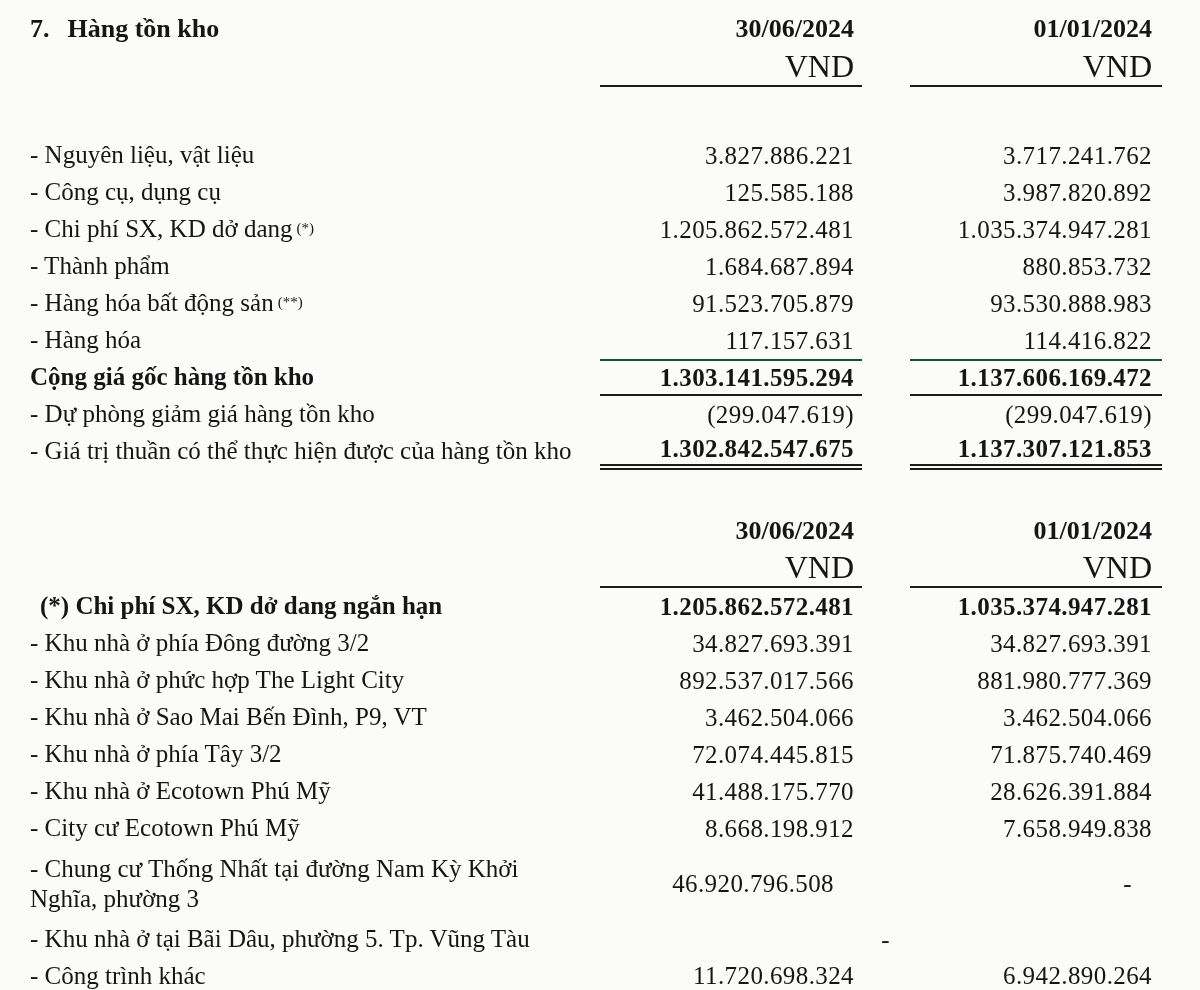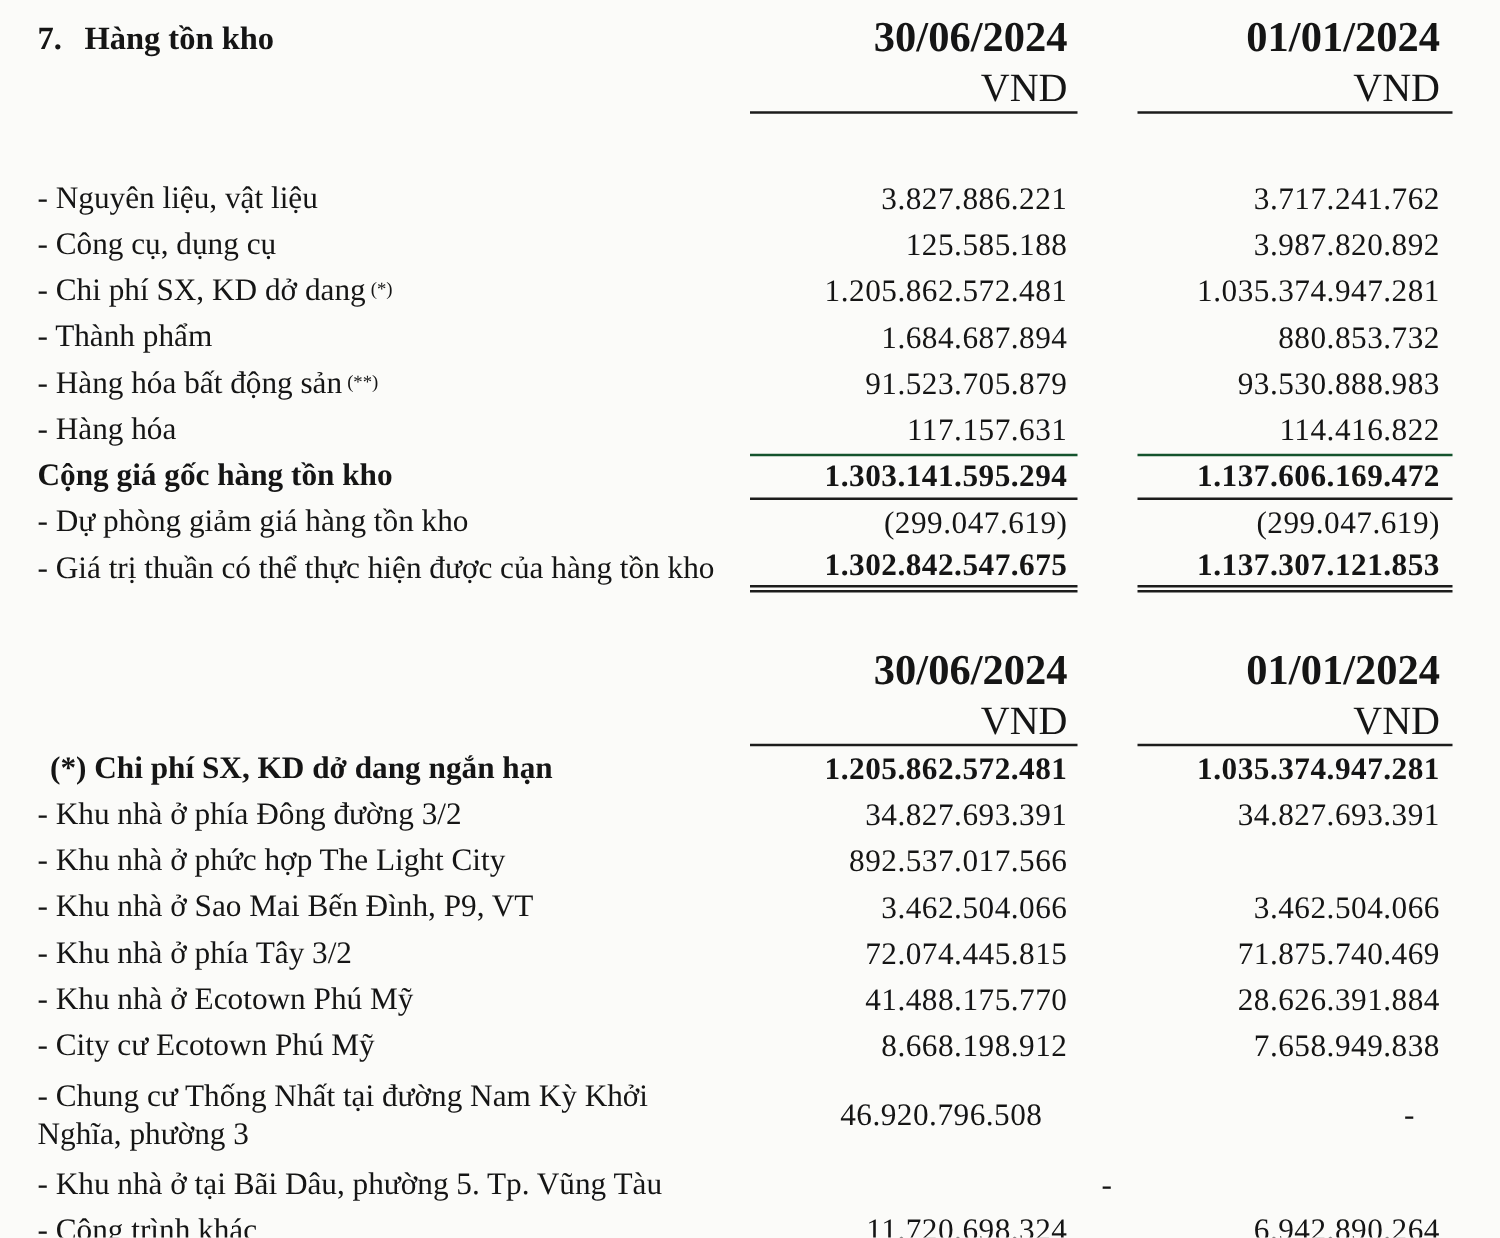--- a/index.html
+++ b/index.html
@@ -12,21 +12,21 @@
   }
   .page{width:1200px;height:990px;box-sizing:border-box;padding-top:12px;}
   .t-row{display:flex;align-items:stretch;min-height:37px;}
   .cell{display:flex;align-items:center;box-sizing:border-box;}
   .lab{flex:0 0 600px;padding-left:30px;font-size:25px;line-height:1.22;}
   .c1{flex:0 0 262px;justify-content:flex-end;padding-right:8px;font-size:25px;}
   .gapcol{flex:0 0 48px;}
   .c2{flex:0 0 252px;justify-content:flex-end;padding-right:10px;font-size:25px;}
   .num{letter-spacing:0.4px;font-variant-numeric:tabular-nums;}
   sup{font-size:15px;line-height:0;margin-left:4px;position:relative;top:-2px;}
-  .hdr-date{font-weight:bold;font-size:34px;}
+  .hdr-date{font-weight:bold;font-size:26px;}
   .hdr-unit{font-size:32px;}
   .hdr-row{min-height:34px;}
   .unit-row{min-height:40px;}
   .unit-row .c1,.unit-row .c2{align-items:flex-start;padding-top:2px;}
   .rule-b{border-bottom:2px solid #1c1c1c;}
   .rule-t{border-top:2px solid #14532d;}
   .dbl-b{border-bottom:6px double #1c1c1c;}
   .section-title{font-weight:bold;font-size:26px;display:flex;}
   .section-num{margin-right:18px;}
   .bold .lab,.bold .c1,.bold .c2{font-weight:bold;padding-left:40px;}
@@ -170,20 +170,21 @@
         <div class="cell c1 num">34.827.693.391</div>
         <div class="cell gapcol"></div>
         <div class="cell c2 num">34.827.693.391</div>
       </div>
       <div class="t-row">
         <div class="cell lab">
           <span>- Khu nhà ở phức hợp The Light City</span>
         </div>
         <div class="cell c1 num">892.537.017.566</div>
         <div class="cell gapcol"></div>
+        <div class="cell c2 num">881.980.777.369</div>
       </div>
       <div class="t-row">
         <div class="cell lab">
           <span>- Khu nhà ở Sao Mai Bến Đình, P9, VT</span>
         </div>
         <div class="cell c1 num">3.462.504.066</div>
         <div class="cell gapcol"></div>
         <div class="cell c2 num">3.462.504.066</div>
       </div>
       <div class="t-row">

